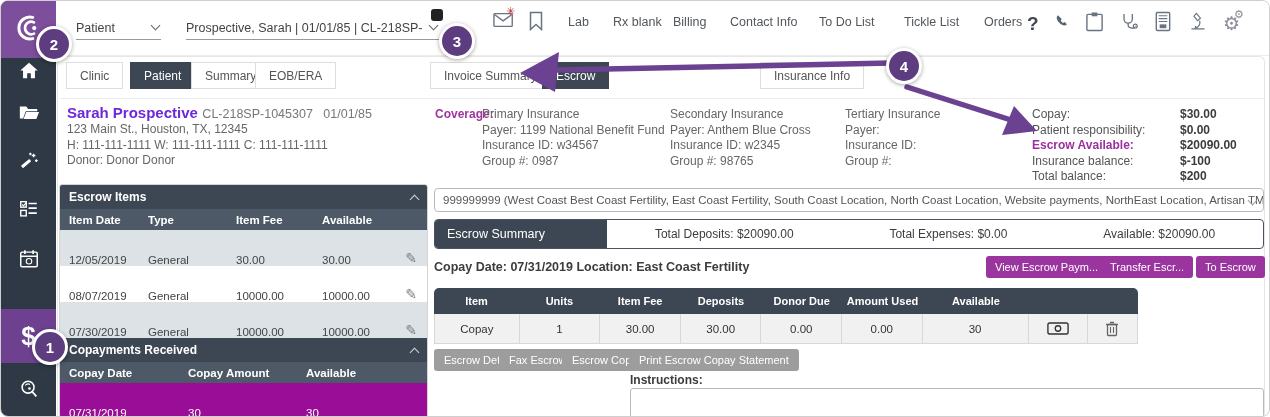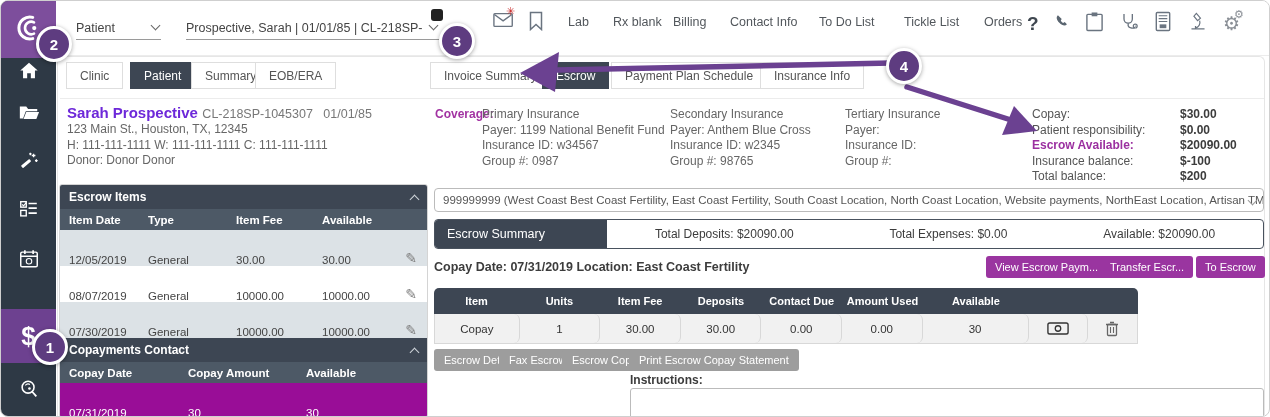--- a/index.html
+++ b/index.html
@@ -72,21 +72,21 @@
   .sumitems{flex:1;display:flex;align-items:center;justify-content:space-around;font-size:12px;color:#3c3c3c;}
   .copayline{left:376px;top:203px;font-size:12.5px;font-weight:bold;color:#3c3c3c;white-space:nowrap;}
   .pbtn{position:absolute;top:199px;height:22px;background:#9a35a0;border-radius:3px;color:#fff;
     font-size:11px;display:flex;align-items:center;padding:0 9px;cursor:pointer;white-space:nowrap;}
   .ctable{left:376px;top:231px;width:704px;}
   .cthead{display:flex;background:#3d4653;border-radius:5px 5px 0 0;height:26px;align-items:center;
     color:#fff;font-size:11px;font-weight:bold;}
   .cthead>div,.ctrow>div{text-align:center;}
   .ctrow{display:flex;background:#f1f1f1;height:30px;align-items:center;font-size:11.5px;color:#333;
     border:1px solid #d8d8d8;border-top:none;}
-  .ctrow>div{border-right:1px solid #d8d8d8;height:100%;display:flex;align-items:center;justify-content:center;border-radius:6px;}
+  .ctrow>div{border-right:1px solid #d8d8d8;height:100%;display:flex;align-items:center;justify-content:center;}
   .ctrow>div:last-child{border-right:none;}
   .w1{width:100px;} .w2{width:95px;} .w3{width:125px;} .w4{width:70px;} .w5{width:58px;}
   .gbtn{position:absolute;top:292px;height:22px;background:#9d9d9d;border-radius:3px;color:#fff;
     font-size:11px;display:flex;align-items:center;padding:0 10px;cursor:pointer;white-space:nowrap;}
   .instr-label{left:572px;top:316px;font-size:12px;font-weight:bold;color:#3c3c3c;}
   .instr-box{left:572px;top:331px;width:634px;height:40px;border:1px solid #bbb;border-radius:3px;background:#fff;resize:none;}
 
   
   .callout{position:absolute;width:36px;height:36px;border-radius:50%;background:#5e3c80;
     border:3px solid #fff;box-shadow:0 1px 4px rgba(0,0,0,.35);color:#fff;font-size:15px;font-weight:bold;
@@ -236,21 +236,20 @@
 
   <div class="abs card">
 
     <div class="tab" style="left:8px">Clinic</div>
     <div class="tab active" style="left:72px">Patient</div>
     <div class="tab" style="left:133px">Summary</div>
     <div class="tab" style="left:197px">EOB/ERA</div>
 
     <div class="tab" style="left:372px">Invoice Summary</div>
     <div class="tab active" style="left:484px">Escrow</div>
-    <div class="tab" style="left:553px">Payment Plan Schedule</div>
     <div class="tab" style="left:702px">Insurance Info</div>
 
     <div class="abs sectline"></div>
 
     <div class="abs" style="left:9px;top:47px">
       <div style="white-space:nowrap">
         <span class="pt-name">Sarah Prospective</span>
         <span class="pt-meta">CL-218SP-1045307</span>
         <span class="pt-meta" style="margin-left:6px">01/01/85</span>
       </div>
@@ -328,21 +327,21 @@
         <span class="pencil">✎</span>
       </div>
       <div class="trow alt">
         <span class="cD">07/30/2019</span>
         <span class="cT">General</span>
         <span class="cF">10000.00</span>
         <span class="cA">10000.00</span>
         <span class="pencil">✎</span>
       </div>
       <div class="phead">
-        <span>Copayments Contact</span>
+        <span>Copayments Received</span>
         <span class="chev-up"></span>
       </div>
       <div class="cols">
         <span class="kD">Copay Date</span>
         <span class="kA">Copay Amount</span>
         <span class="kV">Available</span>
       </div>
       <div class="trow selrow">
         <span class="kD">07/31/2019</span>
         <span class="kA">30</span>
@@ -373,21 +372,21 @@
     <div class="pbtn" style="left:928px">View Escrow Paym...</div>
     <div class="pbtn" style="left:1043px">Transfer Escr...</div>
     <div class="pbtn" style="left:1138px">To Escrow</div>
 
     <div class="abs ctable">
       <div class="cthead">
         <div class="w1">Item</div>
         <div class="w2">Units</div>
         <div class="w2">Item Fee</div>
         <div class="w2">Deposits</div>
-        <div class="w2">Contact Due</div>
+        <div class="w2">Donor Due</div>
         <div class="w2">Amount Used</div>
         <div class="w3">Available</div>
         <div class="w4"></div>
         <div class="w5"></div>
       </div>
       <div class="ctrow">
         <div class="w1">Copay</div>
         <div class="w2">1</div>
         <div class="w2">30.00</div>
         <div class="w2">30.00</div>

